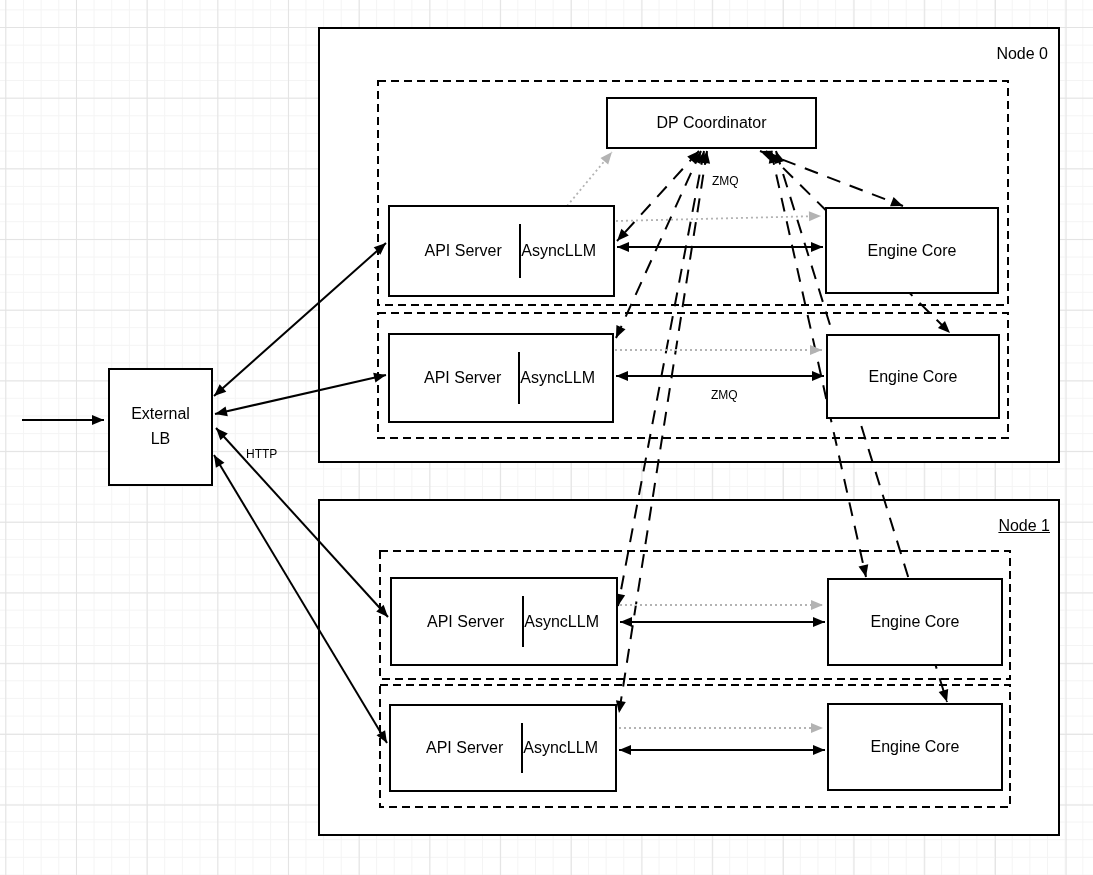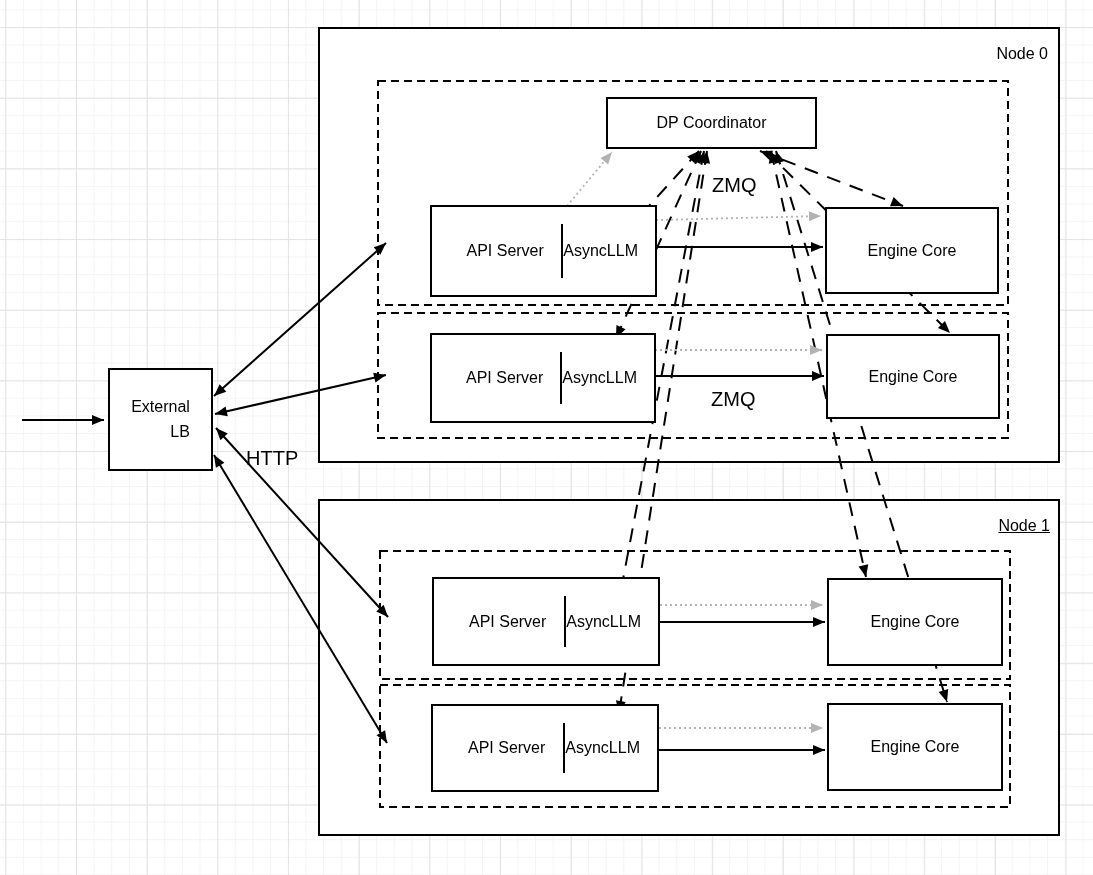--- a/index.html
+++ b/index.html
@@ -47,34 +47,34 @@
   
   .comp {
     position: absolute;
     background: #ffffff;
     border: 2px solid #000000;
     z-index: 4;
     display: flex;
     align-items: center;
     justify-content: center;
     font-size: 16px;
-    text-align: right;
-  }
-  .split { display: flex; align-items: stretch; justify-content: flex-start; padding: 17px; margin-left: 42px; }
+    text-align: center;
+  }
+  .split { display: flex; align-items: stretch; justify-content: flex-start; padding: 17px; }
   .split .cell {
     display: flex; align-items: center; justify-content: center;
     height: 100%;
     font-size: 16px;
     white-space: nowrap;
   }
   .split .cell.first { border-right: 2px solid #000000; }
 
   .free-label {
     position: absolute;
-    font-size: 20px;
+    font-size: 12px;
     z-index: 6;
     white-space: nowrap;
   }
   .lb-text { line-height: 1.55; font-size: 16px; }
 </style>
 </head>
 <body>
 
 <div class="canvas">
 
@@ -178,21 +178,21 @@
       <span>API Server</span>
     </div>
     <div class="cell" style="flex:1;">
       <span>AsyncLLM</span>
     </div>
   </div>
   <div class="comp" style="left:827px; top:703px; width:176px; height:88px;">
     <span>Engine Core</span>
   </div>
 
-  <div class="comp" style="left:108px; top:368px; width:105px; height:103px;">
+  <div class="comp" style="left:108px; top:368px; width:105px; height:118px;">
     <div class="lb-text">
       <div>External</div>
       <div>LB</div>
     </div>
   </div>
 
   <div class="free-label" style="left:246px; top:431px;margin-top:16px;">HTTP</div>
   <div class="free-label" style="left:712px; top:174px;">ZMQ</div>
   <div class="free-label" style="left:711px; top:388px;">ZMQ</div>
 

